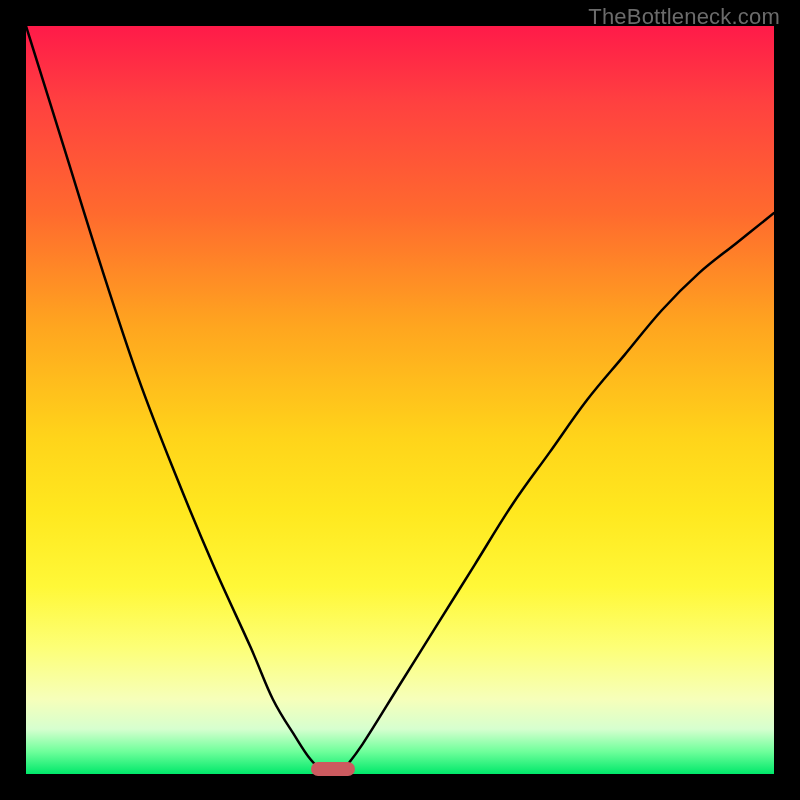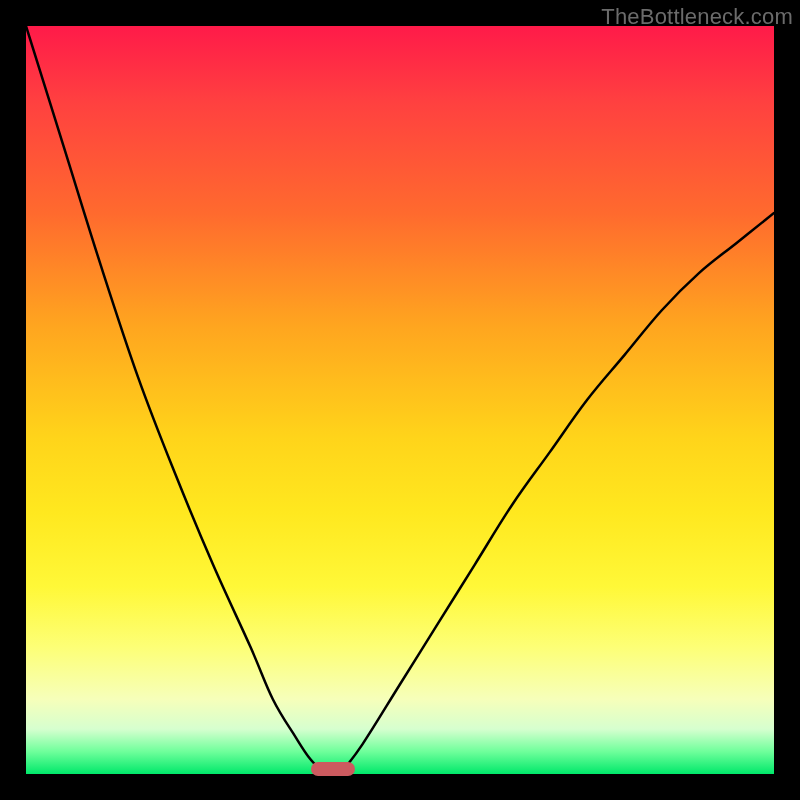--- a/index.html
+++ b/index.html
@@ -34,21 +34,21 @@
       #fdff76 83%,
       #f6ffba 90%,
       #d6ffcf 94%,
       #6fff9b 97%,
       #00e86a 100%
     );
   }
   .watermark {
     position: absolute;
     top: 4px;
-    right: 7px;
+    right: 20px;
     color: #6b6b6b;
     font-size: 22px;
     font-weight: 500;
     letter-spacing: 0.2px;
     z-index: 5;
     user-select: none;
   }
   svg.curve {
     position: absolute;
     inset: 0;

